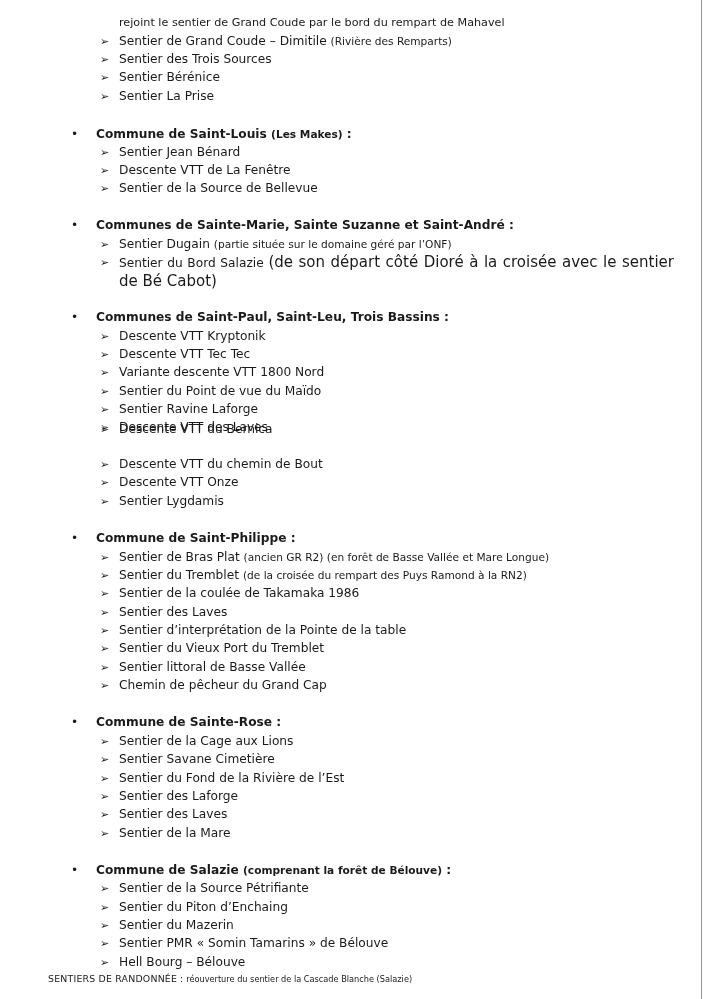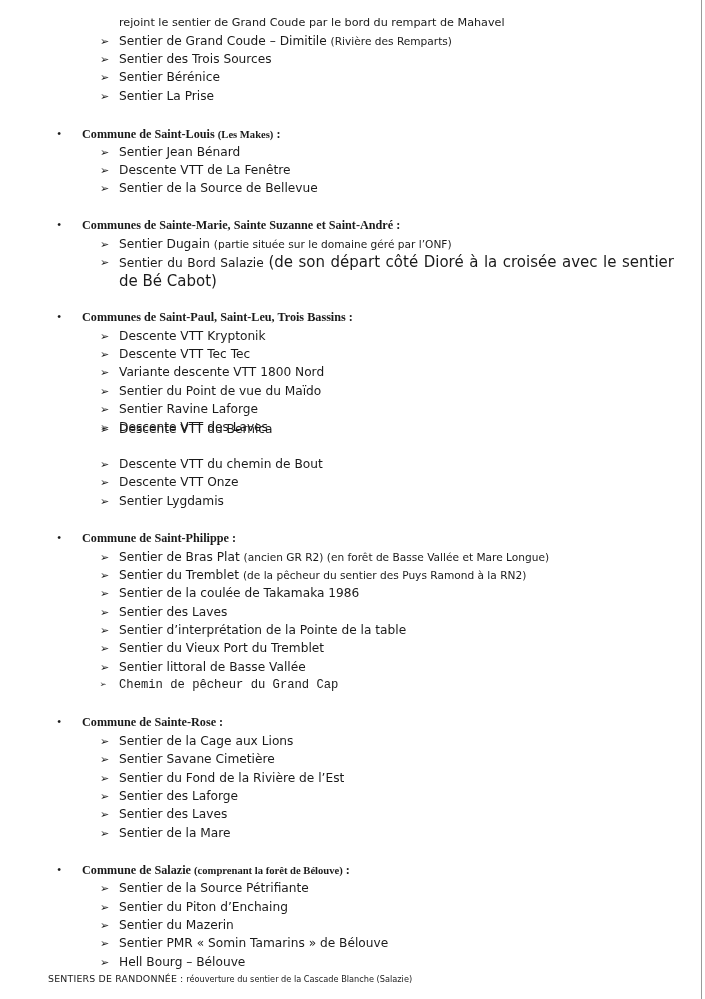--- a/index.html
+++ b/index.html
@@ -7,21 +7,21 @@
       width: 705px; height: 999px; position: relative; overflow: hidden;
       font-family: "DejaVu Sans", sans-serif; color: #1a1a1a;
     }
     .page { position: absolute; left: 0; top: 0; width: 705px; height: 887px; }
     .edge { position: absolute; right: 3px; top: 0; width: 1px; height: 999px; background: #9a9a9a; }
     .line { position: absolute; left: 0; white-space: nowrap; }
     .cont { left: 119px; font-size: 11.2px; }
     .sub { left: 100px; font-size: 12.2px; }
     .sub .arrow { display: inline-block; width: 19px; font-size: 11px; }
     .sub .small { font-size: 10.6px; }
-    .head { left: 57px; font-size: 12.2px; font-weight: bold; font-family: Liberation Serif, serif; }
+    .head { left: 71px; font-size: 12.2px; font-weight: bold; }
     .head .bullet { display: inline-block; width: 25px; font-weight: normal; }
     .head .small { font-size: 10.6px; }
     .wrap { left: 119px; width: 555px; font-size: 12.2px; white-space: normal; text-align: justify; line-height: 18px; }
     .wrap .small { font-size: 15px; }
     .footer { position: absolute; left: 48px; top: 973px; font-size: 9.4px; white-space: nowrap; }
     .footer .title { letter-spacing: 0.2px; }
     .footer .desc { font-size: 8.2px; }
   </style>
 </head>
 <body>
@@ -54,27 +54,27 @@
     <div class="line sub" style="top: 365px;"><span class="arrow">➢</span><span>Variante descente VTT 1800 Nord</span></div>
     <div class="line sub" style="top: 384px;"><span class="arrow">➢</span><span>Sentier du Point de vue du Maïdo</span></div>
     <div class="line sub" style="top: 402px;"><span class="arrow">➢</span><span>Sentier Ravine Laforge</span></div>
     <div class="line sub" style="top: 420px;"><span class="arrow">➢</span><span>Descente VTT des Laves</span></div>
     <div class="line sub" style="top: 422px;"><span class="arrow">➢</span><span>Descente VTT du Bernica</span></div>
     <div class="line sub" style="top: 457px;"><span class="arrow">➢</span><span>Descente VTT du chemin de Bout</span></div>
     <div class="line sub" style="top: 475px;"><span class="arrow">➢</span><span>Descente VTT Onze</span></div>
     <div class="line sub" style="top: 494px;"><span class="arrow">➢</span><span>Sentier Lygdamis</span></div>
     <div class="line head" style="top: 531px;"><span class="bullet">•</span><span>Commune de Saint-Philippe</span><span> :</span></div>
     <div class="line sub" style="top: 550px;"><span class="arrow">➢</span><span>Sentier de Bras Plat</span> <span class="small">(ancien GR R2) (en forêt de Basse Vallée et Mare Longue)</span></div>
-    <div class="line sub" style="top: 568px;"><span class="arrow">➢</span><span>Sentier du Tremblet</span> <span class="small">(de la pêcheur du sentier des Puys Ramond à la RN2)</span></div>
+    <div class="line sub" style="top: 568px;"><span class="arrow">➢</span><span>Sentier du Tremblet</span> <span class="small">(de la croisée du rempart des Puys Ramond à la RN2)</span></div>
     <div class="line sub" style="top: 586px;"><span class="arrow">➢</span><span>Sentier de la coulée de Takamaka 1986</span></div>
     <div class="line sub" style="top: 605px;"><span class="arrow">➢</span><span>Sentier des Laves</span></div>
     <div class="line sub" style="top: 623px;"><span class="arrow">➢</span><span>Sentier d’interprétation de la Pointe de la table</span></div>
     <div class="line sub" style="top: 660px;"><span class="arrow">➢</span><span>Sentier littoral de Basse Vallée</span></div>
     <div class="line sub" style="top: 641px;"><span class="arrow">➢</span><span>Sentier du Vieux Port du Tremblet</span></div>
-    <div class="line sub" style="top: 678px; font-family: Liberation Mono, monospace;"><span class="arrow">➢</span><span>Chemin de pêcheur du Grand Cap</span></div>
+    <div class="line sub" style="top: 678px;"><span class="arrow">➢</span><span>Chemin de pêcheur du Grand Cap</span></div>
     <div class="line head" style="top: 715px;"><span class="bullet">•</span><span>Commune de Sainte-Rose</span><span> :</span></div>
     <div class="line sub" style="top: 734px;"><span class="arrow">➢</span><span>Sentier de la Cage aux Lions</span></div>
     <div class="line sub" style="top: 752px;"><span class="arrow">➢</span><span>Sentier Savane Cimetière</span></div>
     <div class="line sub" style="top: 771px;"><span class="arrow">➢</span><span>Sentier du Fond de la Rivière de l’Est</span></div>
     <div class="line sub" style="top: 789px;"><span class="arrow">➢</span><span>Sentier des Laforge</span></div>
     <div class="line sub" style="top: 807px;"><span class="arrow">➢</span><span>Sentier des Laves</span></div>
     <div class="line sub" style="top: 826px;"><span class="arrow">➢</span><span>Sentier de la Mare</span></div>
     <div class="line head" style="top: 863px;"><span class="bullet">•</span><span>Commune de Salazie</span> <span class="small">(comprenant la forêt de Bélouve)</span><span> :</span></div>
     <div class="line sub" style="top: 881px;"><span class="arrow">➢</span><span>Sentier de la Source Pétrifiante</span></div>
     <div class="line sub" style="top: 900px;"><span class="arrow">➢</span><span>Sentier du Piton d’Enchaing</span></div>

